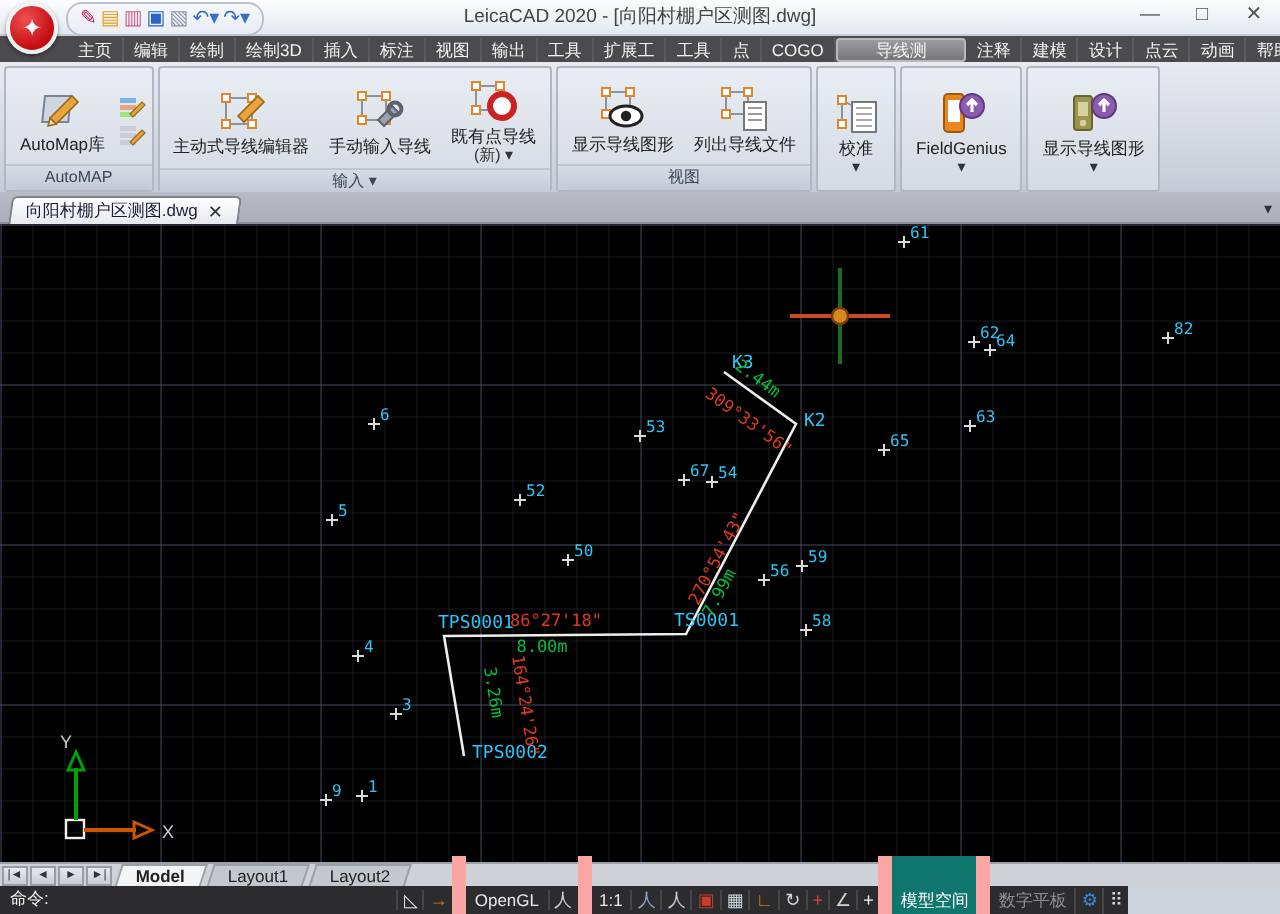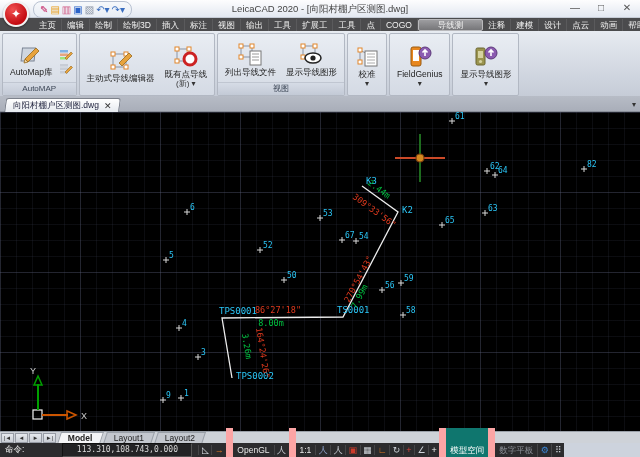--- a/index.html
+++ b/index.html
@@ -174,56 +174,71 @@
           <span>主动式导线编辑器</span>
         </div>
         <div class="rbtn">
           <span class="ric">
             <svg width="26" height="24" viewBox="0 0 26 24">
               <rect x="4" y="4" width="12" height="12" fill="none" stroke="#8a93a3"></rect>
               <rect x="2" y="2" width="4" height="4" fill="#fff" stroke="#e2862a"></rect>
                 <rect x="14" y="2" width="4" height="4" fill="#fff" stroke="#e2862a"></rect>
               <rect x="2" y="14" width="4" height="4" fill="#fff" stroke="#e2862a"></rect>
                 <rect x="14" y="14" width="4" height="4" fill="#fff" stroke="#e2862a"></rect>
+              <path d="M12 16 L19 9 L22 12 L15 19 Z" fill="#9aa2ae" stroke="#5c636e"></path>
+              <circle cx="20.5" cy="10.5" r="3.2" fill="none" stroke="#5c636e" stroke-width="2"></circle>
+            </svg>
+            </span>
+          <span>手动输入导线</span>
+        </div>
+        <div class="rbtn">
+          <span class="ric">
+            <svg width="26" height="24" viewBox="0 0 26 24">
+              <rect x="4" y="4" width="12" height="12" fill="none" stroke="#8a93a3"></rect>
+              <rect x="2" y="2" width="4" height="4" fill="#fff" stroke="#e2862a"></rect>
+                <rect x="14" y="2" width="4" height="4" fill="#fff" stroke="#e2862a"></rect>
+              <rect x="2" y="14" width="4" height="4" fill="#fff" stroke="#e2862a"></rect>
+                <rect x="14" y="14" width="4" height="4" fill="#fff" stroke="#e2862a"></rect>
               <circle cx="17" cy="14" r="6" fill="#fff" stroke="#cc2222" stroke-width="3"></circle>
             </svg>
             </span>
           <span>既有点导线</span>
           <span class="sub">(新) ▾</span>
         </div>
       </div>
-    </div>
-
-    <div class="rpanel">
-      <div class="content">
+      <div class="plabel">输入 ▾</div>
+    </div>
+
+    <div class="rpanel">
+      <div class="content">
+        <div class="rbtn">
+          <span class="ric">
+            <svg width="26" height="24" viewBox="0 0 26 24">
+              <rect x="4" y="3" width="12" height="11" fill="none" stroke="#8a93a3"></rect>
+              <rect x="2" y="1" width="4" height="4" fill="#fff" stroke="#e2862a"></rect>
+                <rect x="14" y="1" width="4" height="4" fill="#fff" stroke="#e2862a"></rect>
+              <rect x="2" y="12" width="4" height="4" fill="#fff" stroke="#e2862a"></rect>
+              <ellipse cx="14" cy="15" rx="8" ry="5" fill="#fff" stroke="#222" stroke-width="1.5"></ellipse>
+              <circle cx="14" cy="15" r="2.6" fill="#222"></circle>
+            </svg>
+            </span>
+          <span>显示导线图形</span>
+        </div>
         <div class="rbtn">
           <span class="ric">
             <svg width="26" height="24" viewBox="0 0 26 24">
               <rect x="3" y="3" width="11" height="11" fill="none" stroke="#8a93a3"></rect>
               <rect x="1" y="1" width="4" height="4" fill="#fff" stroke="#e2862a"></rect>
                 <rect x="12" y="1" width="4" height="4" fill="#fff" stroke="#e2862a"></rect>
               <rect x="1" y="12" width="4" height="4" fill="#fff" stroke="#e2862a"></rect>
               <rect x="12" y="8" width="11" height="14" fill="#fff" stroke="#777"></rect>
               <path d="M14 11 h7 M14 14 h7 M14 17 h7" stroke="#999" stroke-width="1"></path>
             </svg>
             </span>
           <span>列出导线文件</span>
-        </div>
-        <div class="rbtn">
-          <span class="ric">
-            <svg width="26" height="24" viewBox="0 0 26 24">
-              <rect x="4" y="3" width="12" height="11" fill="none" stroke="#8a93a3"></rect>
-              <rect x="2" y="1" width="4" height="4" fill="#fff" stroke="#e2862a"></rect>
-                <rect x="14" y="1" width="4" height="4" fill="#fff" stroke="#e2862a"></rect>
-              <rect x="2" y="12" width="4" height="4" fill="#fff" stroke="#e2862a"></rect>
-              <ellipse cx="14" cy="15" rx="8" ry="5" fill="#fff" stroke="#222" stroke-width="1.5"></ellipse>
-              <circle cx="14" cy="15" r="2.6" fill="#222"></circle>
-            </svg>
-            </span>
-          <span>显示导线图形</span>
         </div>
       </div>
       <div class="plabel">视图</div>
     </div>
 
     <div class="rpanel">
       <div class="content">
         <div class="rbtn">
           <span class="ric">
             <svg width="24" height="24" viewBox="0 0 24 24">
@@ -363,21 +378,20 @@
       <span class="lnav">◄</span>
       <span class="lnav">►</span>
       <span class="lnav">►|</span>
       <span class="ltab active"><span>Model</span></span>
       <span class="ltab"><span>Layout1</span></span>
       <span class="ltab"><span>Layout2</span></span>
     </div>
 
   <div id="statusbar">
     <span id="cmdlabel">命令:</span>
-    <span id="coordbox">113.310,108.743,0.000</span>
     <span id="sicons1"><span class="sicon" style="color: rgb(221, 225, 231);">◺</span><span class="sicon" style="color: rgb(224, 120, 32);">→</span></span>
     <span class="stext">OpenGL</span>
     <span id="sicons2"><span class="sicon" style="color: rgb(204, 209, 216);">人</span></span>
     <span class="stext">1:1</span>
     <span id="sicons3"><span class="sicon" style="color: rgb(143, 163, 204);">人</span><span class="sicon" style="color: rgb(204, 208, 214);">人</span><span class="sicon" style="color: rgb(204, 59, 43);">▣</span><span class="sicon" style="color: rgb(207, 212, 218);">▦</span><span class="sicon" style="color: rgb(224, 120, 32);">∟</span><span class="sicon" style="color: rgb(207, 212, 218);">↻</span><span class="sicon" style="color: rgb(216, 67, 59);">+</span><span class="sicon" style="color: rgb(207, 212, 218);">∠</span><span class="sicon" style="color: rgb(242, 242, 242);">+</span></span>
     <span class="stext active">模型空间</span>
     <span class="stext dim">数字平板</span>
     <span class="sicon" style="color:#3a87d8">⚙</span>
     <span class="sicon" style="color:#cfd4da">⠿</span>
   </div>

